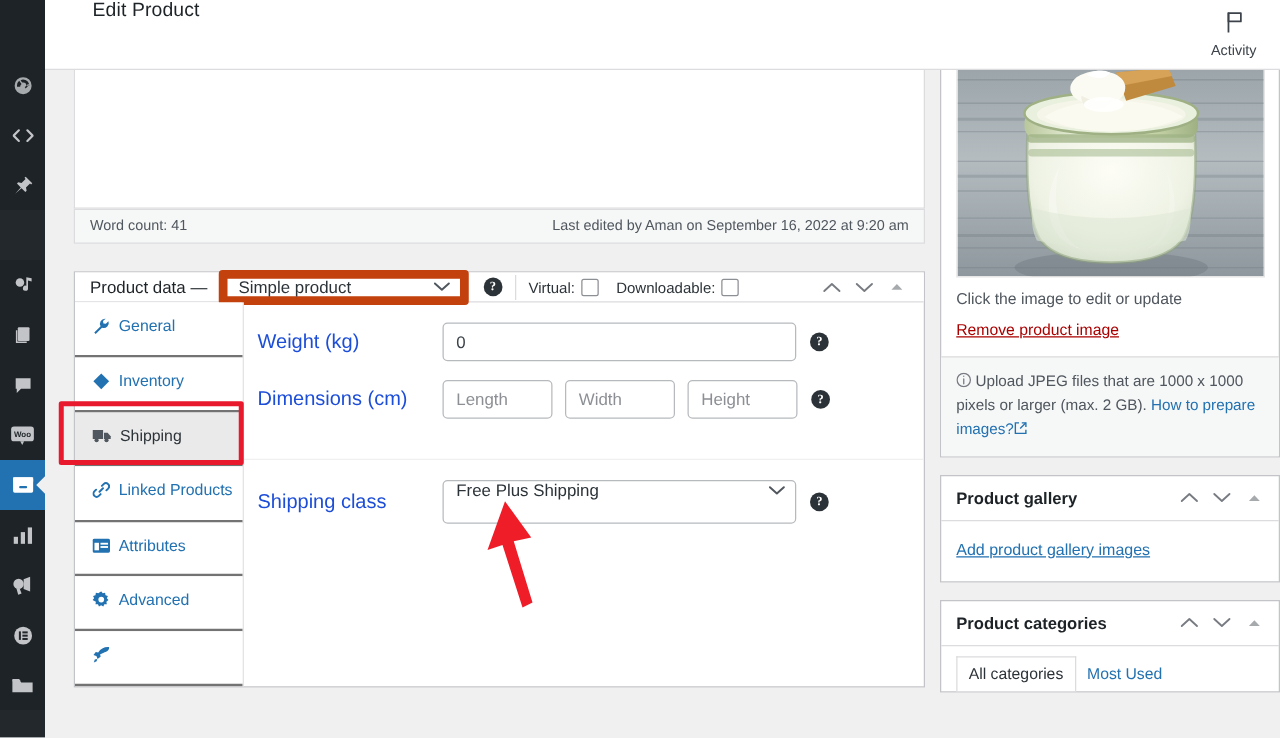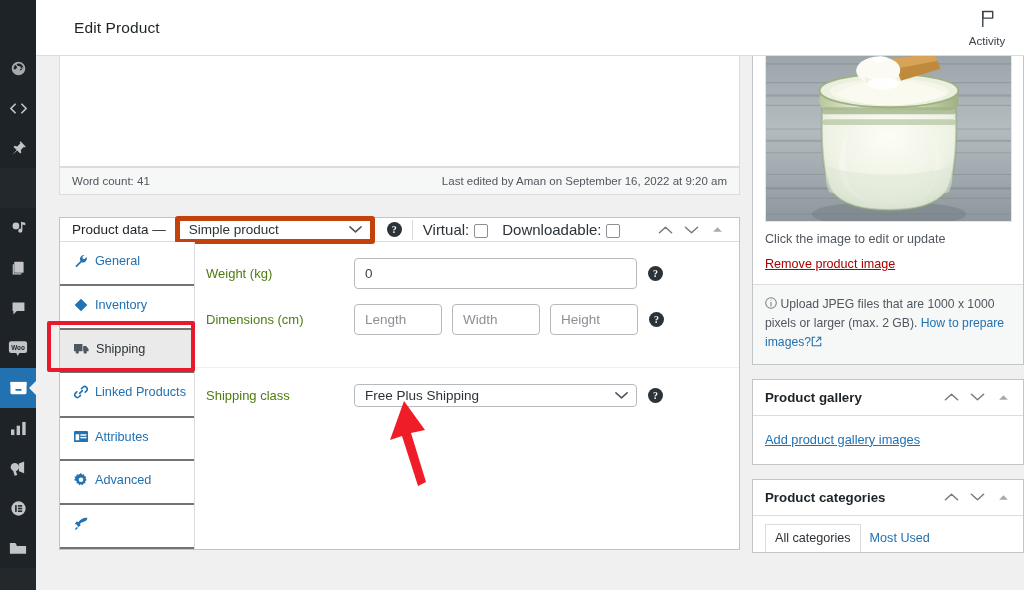--- a/index.html
+++ b/index.html
@@ -31,21 +31,21 @@
     border-top: 8px solid transparent;
     border-bottom: 8px solid transparent;
     border-right: 8px solid #f0f0f1;
   }
 
   
   .topbar {
     position: absolute; left: 36px; top: 0; width: 988px; height: 56px;
     background: #fff;
     border-bottom: 1px solid #dcdcde;
-    display: flex; align-items: center;
+    display: flex; align-items: flex-start;
     z-index: 20;
   }
   .topbar-title {
     margin-left: 38px;
     font-size: 15.5px; color: #1d2327; font-weight: 400;
     letter-spacing: .1px;
   }
   .topbar-right { margin-left: auto; display: flex; align-items: center; height: 100%; }
   .topbar-action {
     display: flex; flex-direction: column; align-items: center; justify-content: center;
@@ -76,35 +76,35 @@
     background: #fff; border: 1px solid #c3c4c7; margin-top: 22px;
   }
   .metabox-head {
     display: flex; align-items: center; height: 24px;
     padding: 0 10px 0 12px; border-bottom: 1px solid #dcdcde;
     background: #fff;
   }
   .metabox-head .mb-title { font-size: 13.5px; color: #1d2327; white-space: nowrap; }
   .pd-select {
     margin-left: 9px; width: 200px; height: 28px;
-    border: 5px solid #c2410c; border-radius: 3px; background: #fff;
+    border: 7px solid #c2410c; border-radius: 3px; background: #fff;
     display: flex; align-items: center; padding: 0 8px 0 9px;
     font-size: 13.5px; color: #2c3338;
   }
   .pd-select .caret { margin-left: auto; }
   .help-dot {
     width: 15px; height: 15px; border-radius: 50%;
     background: #2c3338; color: #fff;
     font-size: 10px; font-weight: bold;
     display: inline-flex; align-items: center; justify-content: center;
     font-family: "Liberation Serif", serif;
     flex: none;
   }
   .mb-div { width: 1px; height: 20px; background: #dcdcde; margin: 0 10px; }
-  .cbwrap { display: flex; align-items: flex-end; gap: 5px; font-size: 15px; color: #2c3338; }
+  .cbwrap { display: flex; align-items: flex-start; gap: 5px; font-size: 12px; color: #2c3338; }
   .cbox { width: 14px; height: 14px; border: 1px solid #8c8f94; border-radius: 2px; background: #fff; }
   .mb-tools { margin-left: auto; display: flex; align-items: center; gap: 2px; }
   .chevbtn { width: 24px; height: 24px; display: flex; align-items: center; justify-content: center; }
 
   .metabox-body { display: flex; min-height: 290px; }
   .pd-tabs {
     width: 135px; background: #fff; border-right: 1px solid #dcdcde;
     padding-top: 0;
   }
   .pd-tab {
@@ -112,35 +112,35 @@
     padding: 11px 8px 11px 14px;
     font-size: 12.7px; color: #2271b1; line-height: 1.35;
     border-bottom: 2px solid #737373;
     background: #fff;
   }
   .pd-tab.active { background: #eaeaea; color: #2c3338; }
   .pd-tab .ti { flex: none; margin-top: 1px; }
   .pd-panel { flex: 1; padding: 16px 0 0 0; }
 
   .field-row { display: flex; align-items: center; padding: 0 0 0 11px; margin-bottom: 15px; }
-  .field-row .flabel { width: 148px; font-size: 13px; color: #4d7c0f; }
+  .field-row .flabel { width: 148px; font-size: 16px; color: #1d4ed8; }
   .inp {
     height: 31px; border: 1px solid #b7babd; border-radius: 4px; background: #fff;
     font-size: 13.5px; color: #2c3338;
     display: flex; align-items: center; padding: 0 10px;
   }
   .inp.val { color: #3c434a; }
   .inp.ph { color: #8c8f94; }
   .w-weight { width: 283px; }
   .w-dim { width: 88px; margin-right: 10px; }
   .field-help { margin-left: 11px; }
   .panel-sep { border-top: 1px solid #f0f0f1; margin: 0 0 16px 0; }
   .sel-ship {
-    width: 283px; height: 23px; border: 1px solid #b7babd; border-radius: 4px; background: #fff;
-    display: flex; align-items: center; padding: 0 8px 0 10px; font-size: 13.5px; color: #2c3338;
+    width: 283px; height: 35px; border: 1px solid #b7babd; border-radius: 4px; background: #fff;
+    display: flex; padding: 0 8px 0 10px; font-size: 13.5px; color: #2c3338;
   }
   .sel-ship .caret { margin-left: auto; }
 
   
   .side-box { background: #fff; border: 1px solid #c3c4c7; margin-bottom: 14px; }
   .side-head {
     display: flex; align-items: center; height: 36px; padding: 0 8px 0 12px;
     border-bottom: 1px solid #dcdcde;
   }
   .side-head .st { font-size: 13.3px; font-weight: bold; color: #1d2327; }

